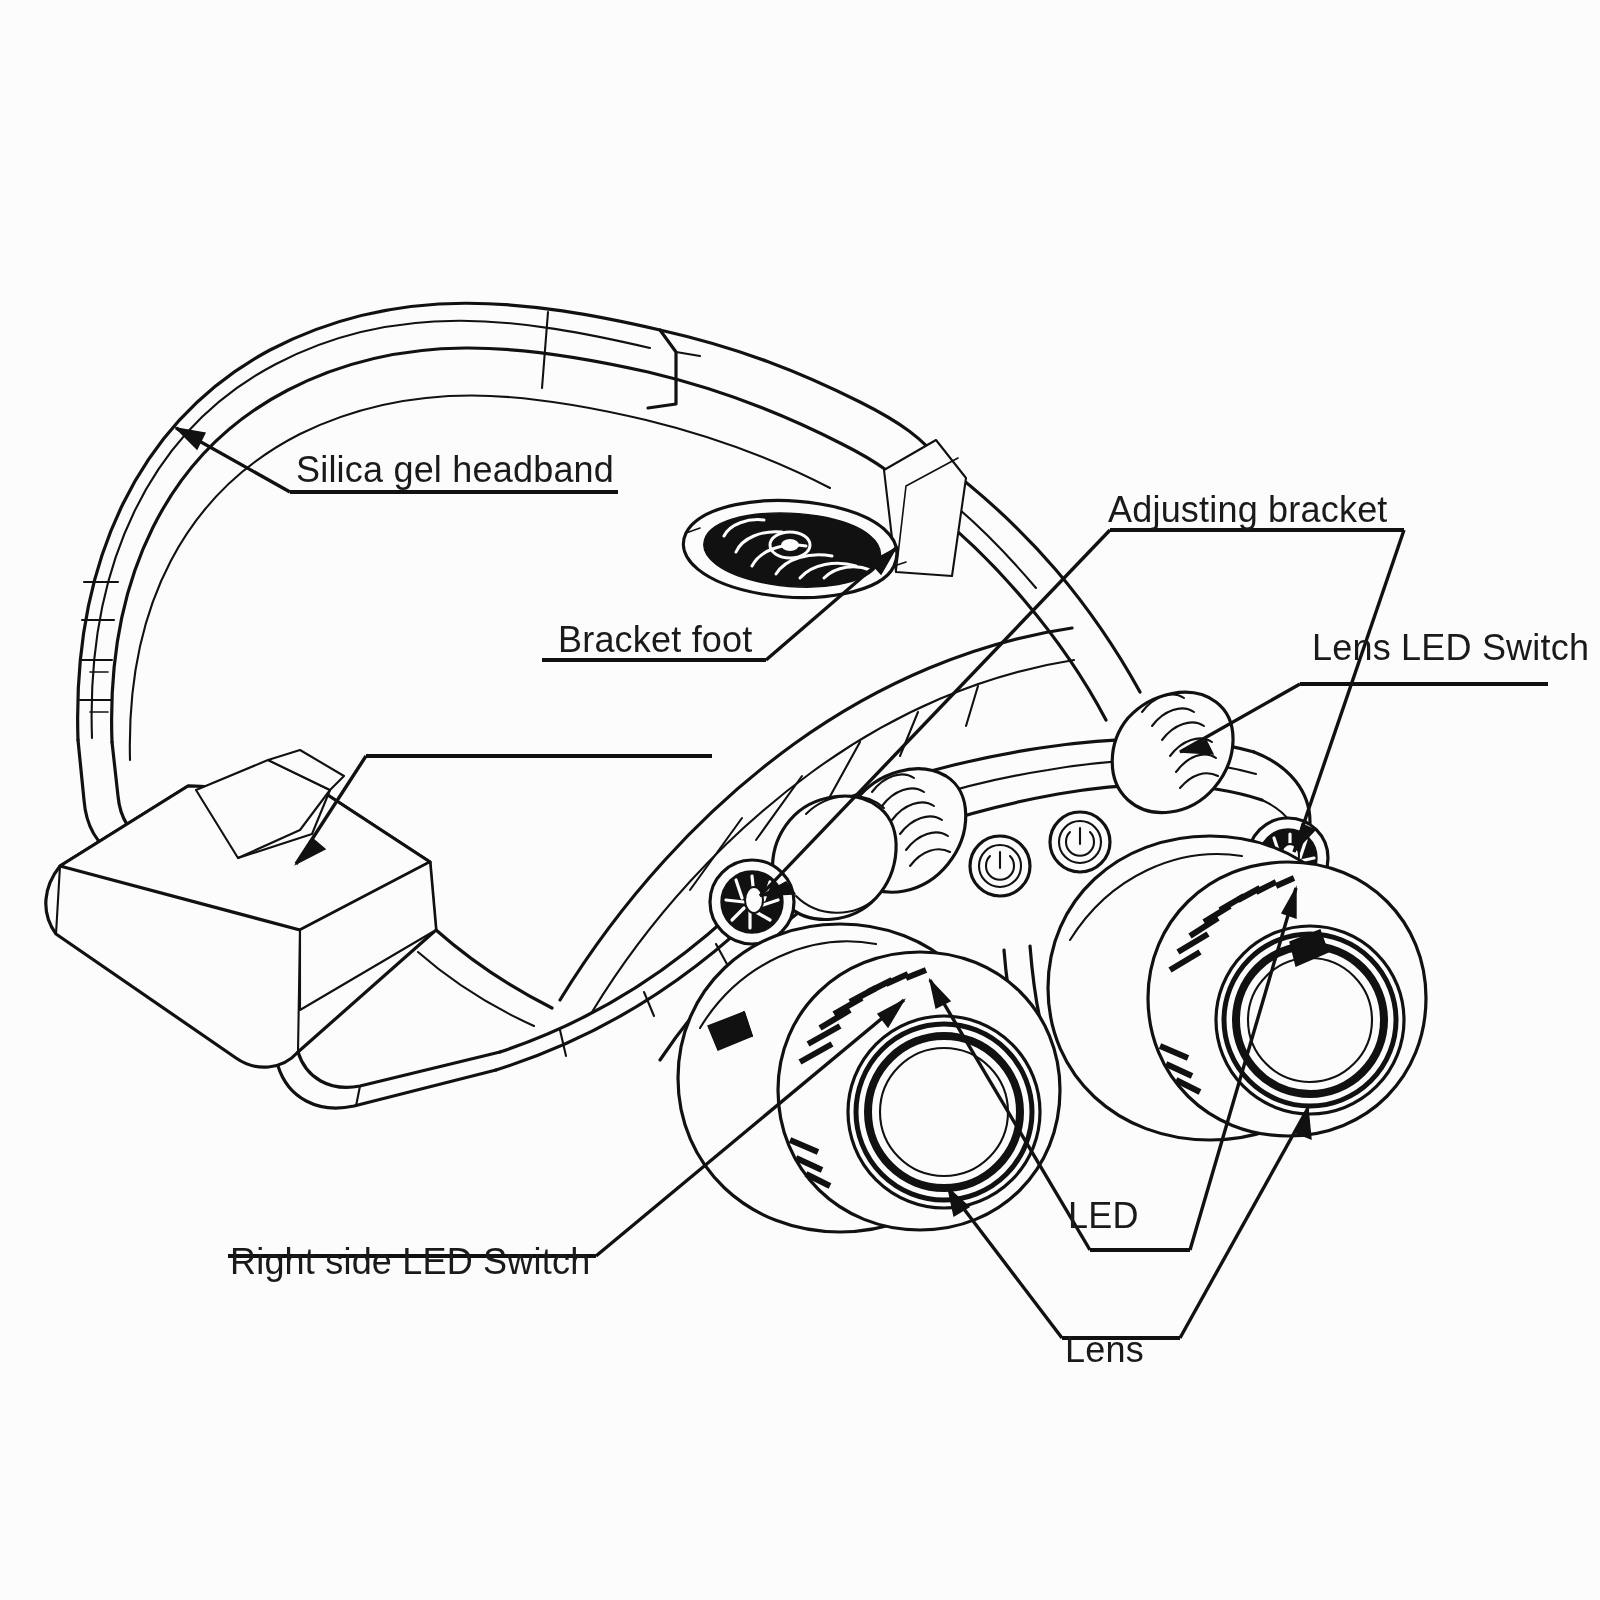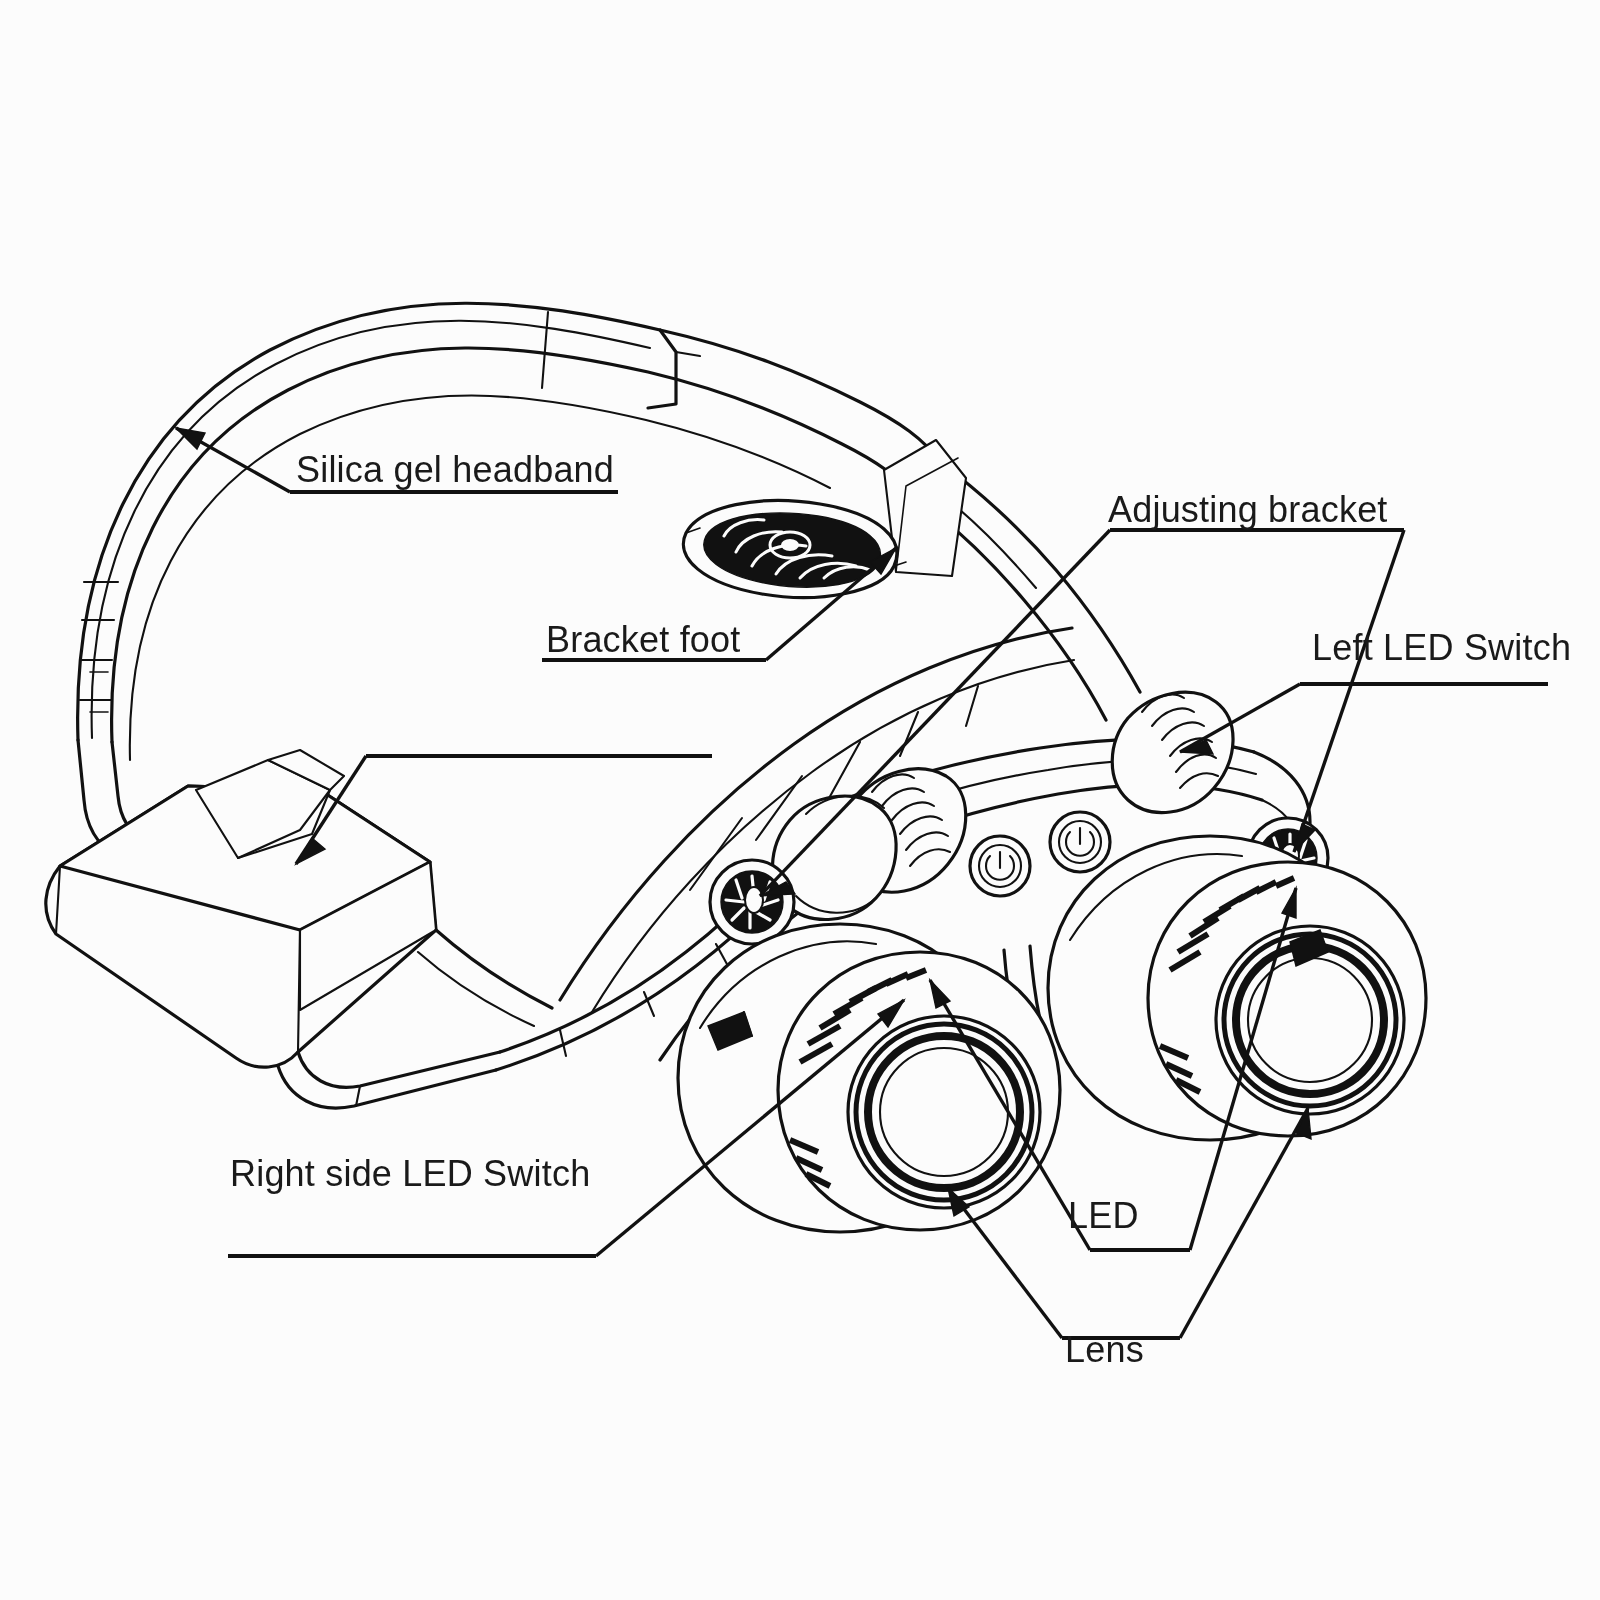--- a/index.html
+++ b/index.html
@@ -406,26 +406,26 @@
       <path class="leader" d="M1062 1338 L 948 1188"></path>
       <path class="fill-k" d="M948 1188 L 954 1216 L 969 1207 Z"></path>
       <path class="leader" d="M1180 1338 L 1308 1108"></path>
       <path class="fill-k" d="M1308 1108 L 1296 1133 L 1311 1139 Z"></path>
     </g>
 
   </svg>
 
   <div class="callout" style="left:296px; top:452px;">Silica gel headband</div>
 
-  <div class="callout" style="left:546px; top:622px;">Bracket foot</div>
+  <div class="callout" style="left:558px; top:622px;">Bracket foot</div>
 
 
   <div class="callout" style="left:1108px; top:492px;">Adjusting bracket</div>
 
-  <div class="callout" style="left:1312px; top:630px;">Left LED Switch</div>
-
-  <div class="callout" style="left:230px; top:1156px;">Right side LED Switch</div>
+  <div class="callout" style="left:1312px; top:630px;">Lens LED Switch</div>
+
+  <div class="callout" style="left:230px; top:1244px;">Right side LED Switch</div>
 
   <div class="callout" style="left:1068px; top:1198px;">LED</div>
 
   <div class="callout" style="left:1065px; top:1288px;margin-top:44px;">Lens</div>
 
 </div>
 
 </body></html>

